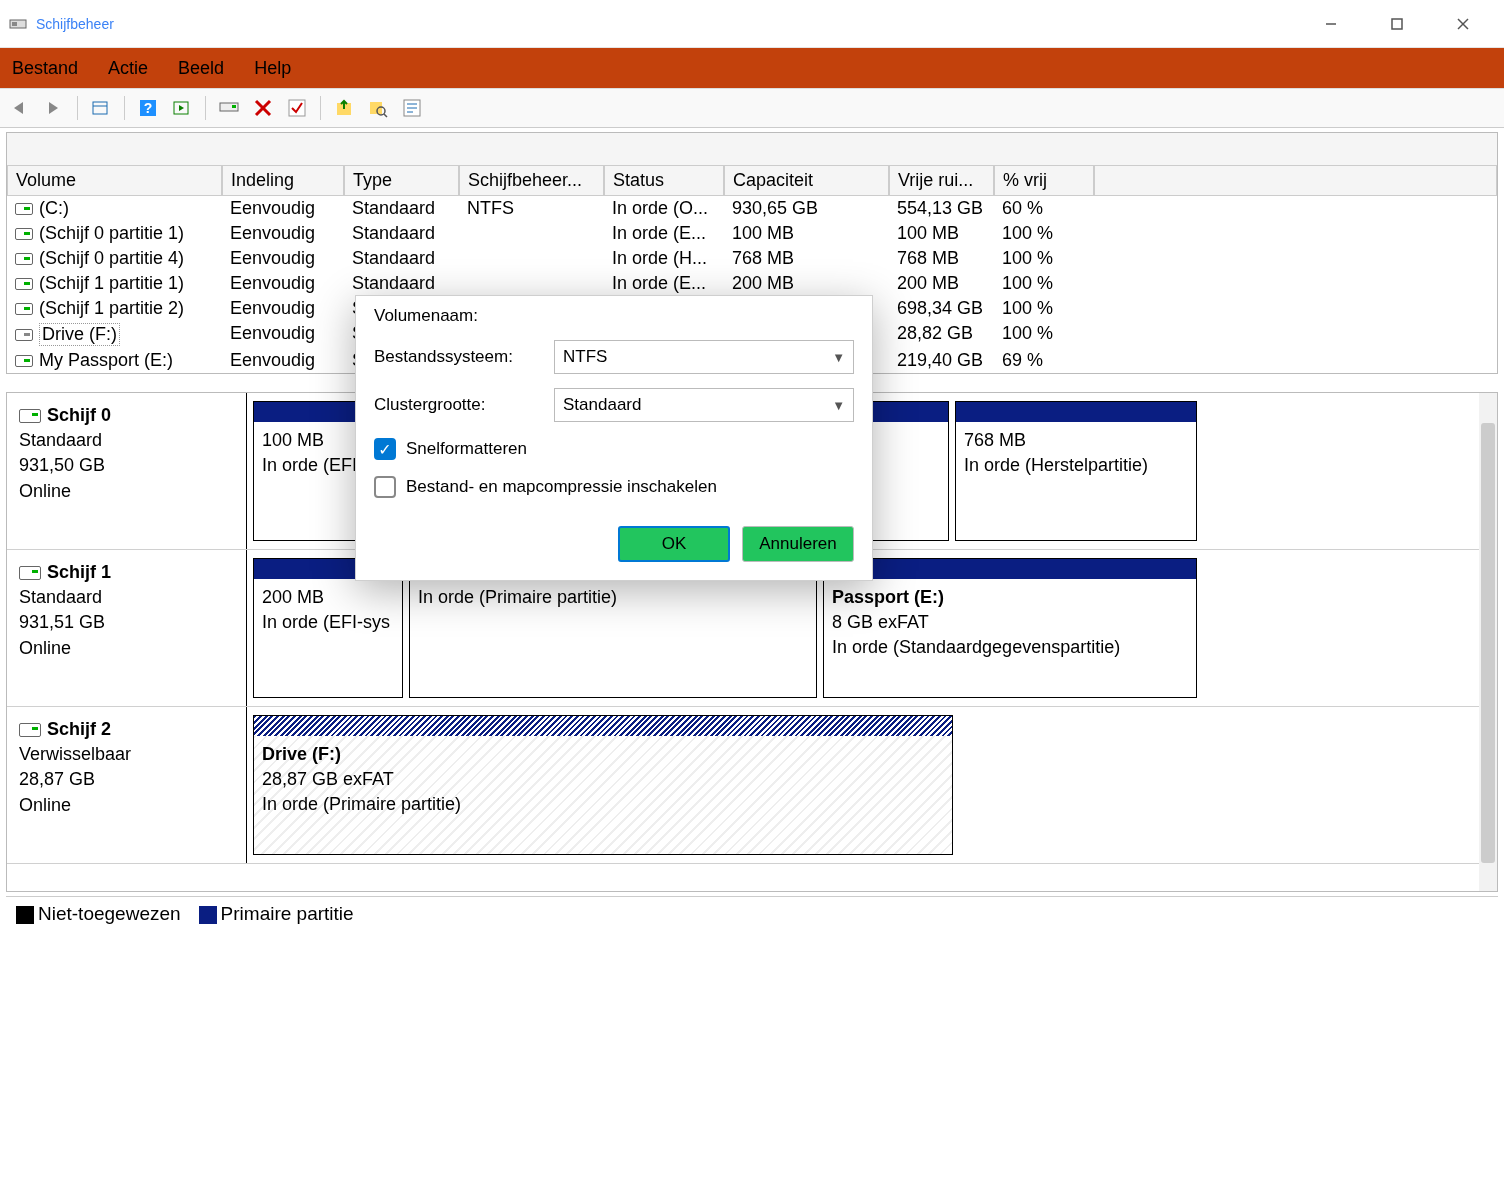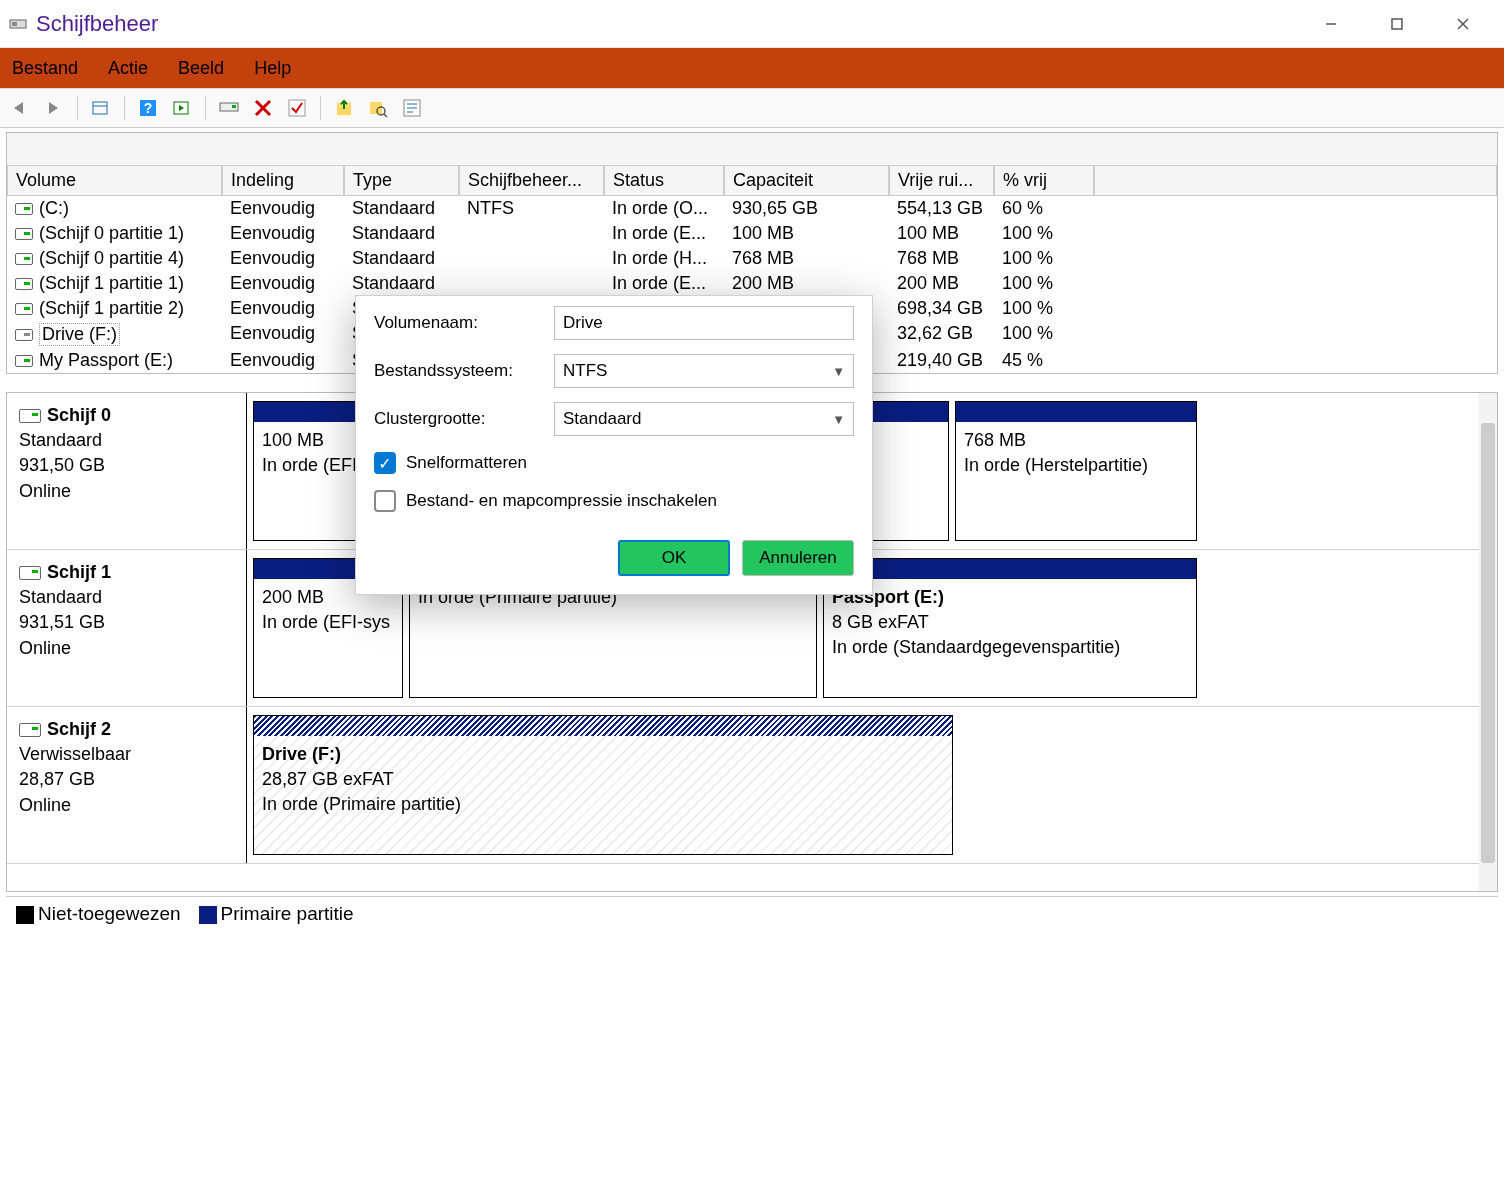--- a/index.html
+++ b/index.html
@@ -1,21 +1,21 @@
 <!DOCTYPE html>
 <html><head>
 <meta charset="utf-8">
 <style>
 * { box-sizing: border-box; margin: 0; padding: 0; }
 body { font-family: "Segoe UI", Tahoma, sans-serif; font-size: 16px; background: #fff; color: #000; width: 1504px; height: 1190px; overflow: hidden; position: relative; }
 
 
 .titlebar { height: 48px; display: flex; align-items: center; padding: 0 8px; background: #fff; border-bottom: 1px solid #e5e5e5; }
 .titlebar-icon { width: 20px; height: 20px; margin-right: 8px; }
-.titlebar-text { font-size: 22px; color: #4c1d95; flex: 1; }
+.titlebar-text { font-size: 14px; color: #3b82f6; flex: 1; }
 .titlebar-controls { display: flex; gap: 20px; padding-right: 10px; }
 .titlebar-btn { width: 46px; height: 30px; display: flex; align-items: center; justify-content: center; color: #555; cursor: pointer; }
 
 
 .menubar { height: 40px; display: flex; align-items: center; padding: 0 12px; gap: 30px; font-size: 18px; background: #c2410c; }
 .menu-item { cursor: pointer; }
 
 
 .toolbar { height: 40px; display: flex; align-items: center; padding: 0 6px; gap: 6px; background: #f9f9f9; border-top: 1px solid #ddd; border-bottom: 1px solid #ccc; }
 .tb { width: 28px; height: 28px; display: flex; align-items: center; justify-content: center; cursor: pointer; }
@@ -277,35 +277,35 @@
       <div class="vol-row selected">
         <div class="col-vol">
           <span class="drv-ico usb"></span>
           <span class="txt">Drive (F:)</span>
         </div>
         <div class="col-ind">Eenvoudig</div>
         <div class="col-type">S</div>
         <div class="col-fs"></div>
         <div class="col-status"></div>
         <div class="col-cap"></div>
-        <div class="col-free">32,62 GB</div>
+        <div class="col-free">28,82 GB</div>
         <div class="col-pct">100 %</div>
       </div>
       <div class="vol-row">
         <div class="col-vol">
           <span class="drv-ico "></span>
           <span class="txt">My Passport (E:)</span>
         </div>
         <div class="col-ind">Eenvoudig</div>
         <div class="col-type">S</div>
         <div class="col-fs"></div>
         <div class="col-status"></div>
         <div class="col-cap"></div>
         <div class="col-free">219,40 GB</div>
-        <div class="col-pct">45 %</div>
+        <div class="col-pct">69 %</div>
       </div>
     </div>
 </div>
 
 <div class="disk-container">
   <div id="disks-inner">
       <div class="disk-row">
         <div class="disk-info">
           <div class="dname"><span class="drv-ico"></span>Schijf 0</div>
           <div>Standaard</div>
@@ -390,21 +390,20 @@
 
 <div class="legend">
   <span><span class="leg-box leg-black"></span><span>Niet-toegewezen</span></span>
   <span><span class="leg-box leg-navy"></span><span>Primaire partitie</span></span>
 </div>
 
 <div class="dialog">
   <div class="dlg-body">
     <div class="fld-row">
       <label>Volumenaam:</label>
-      <input type="text" value="Drive" style="">
     </div>
     <div class="fld-row">
       <label>Bestandssysteem:</label>
       <div class="sel">
         <span>NTFS</span>
         <span class="chev">▼</span>
       </div>
     </div>
     <div class="fld-row">
       <label>Clustergrootte:</label>

